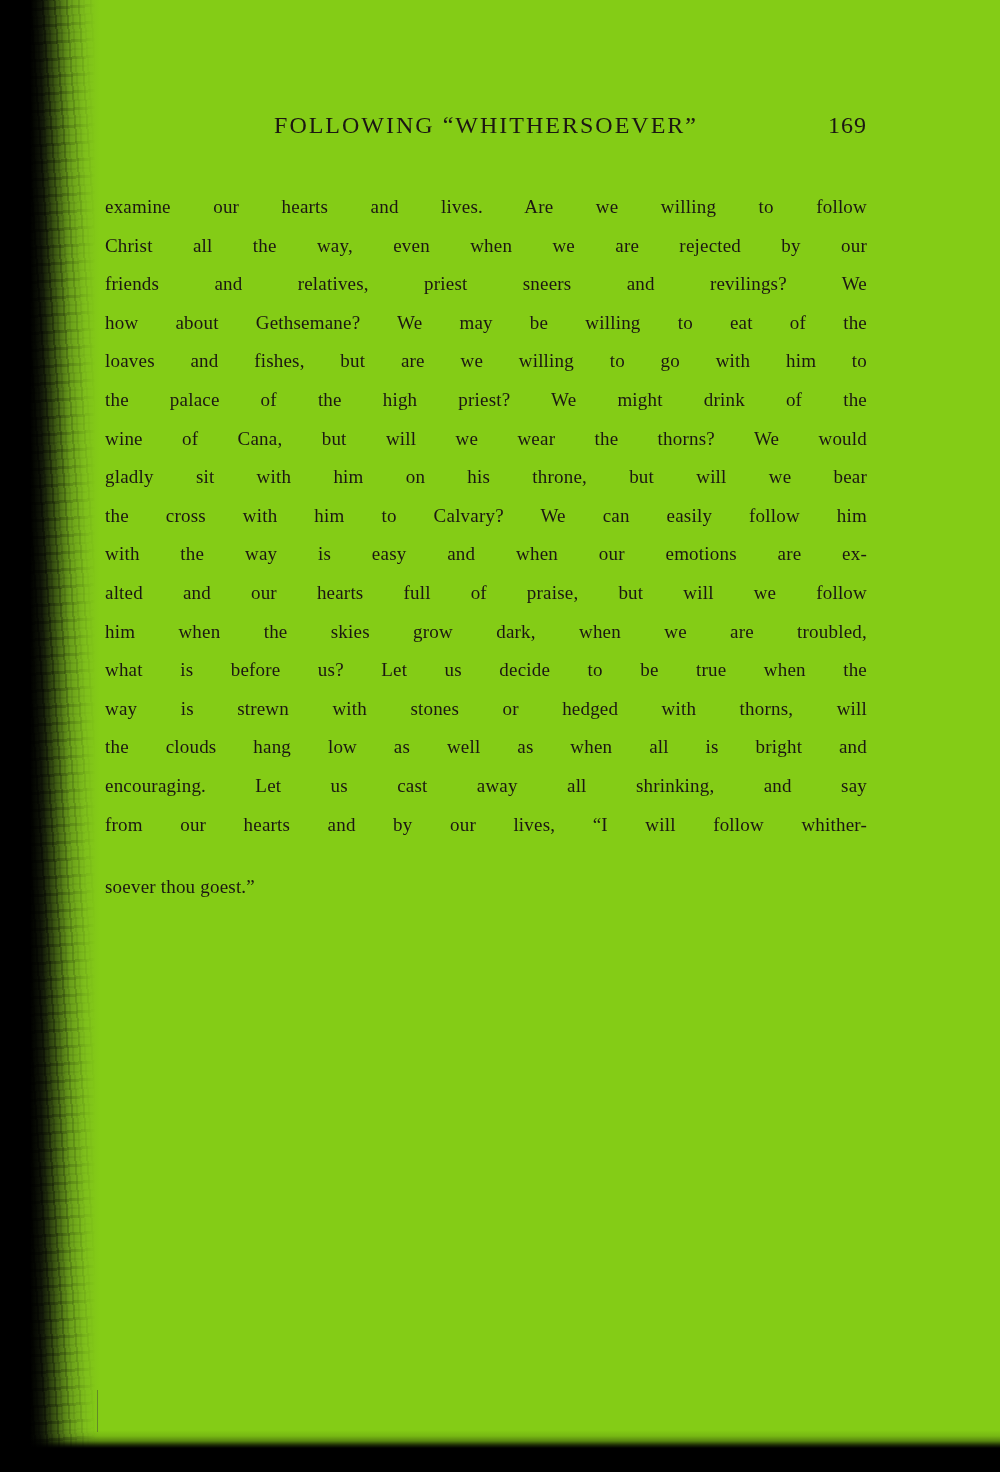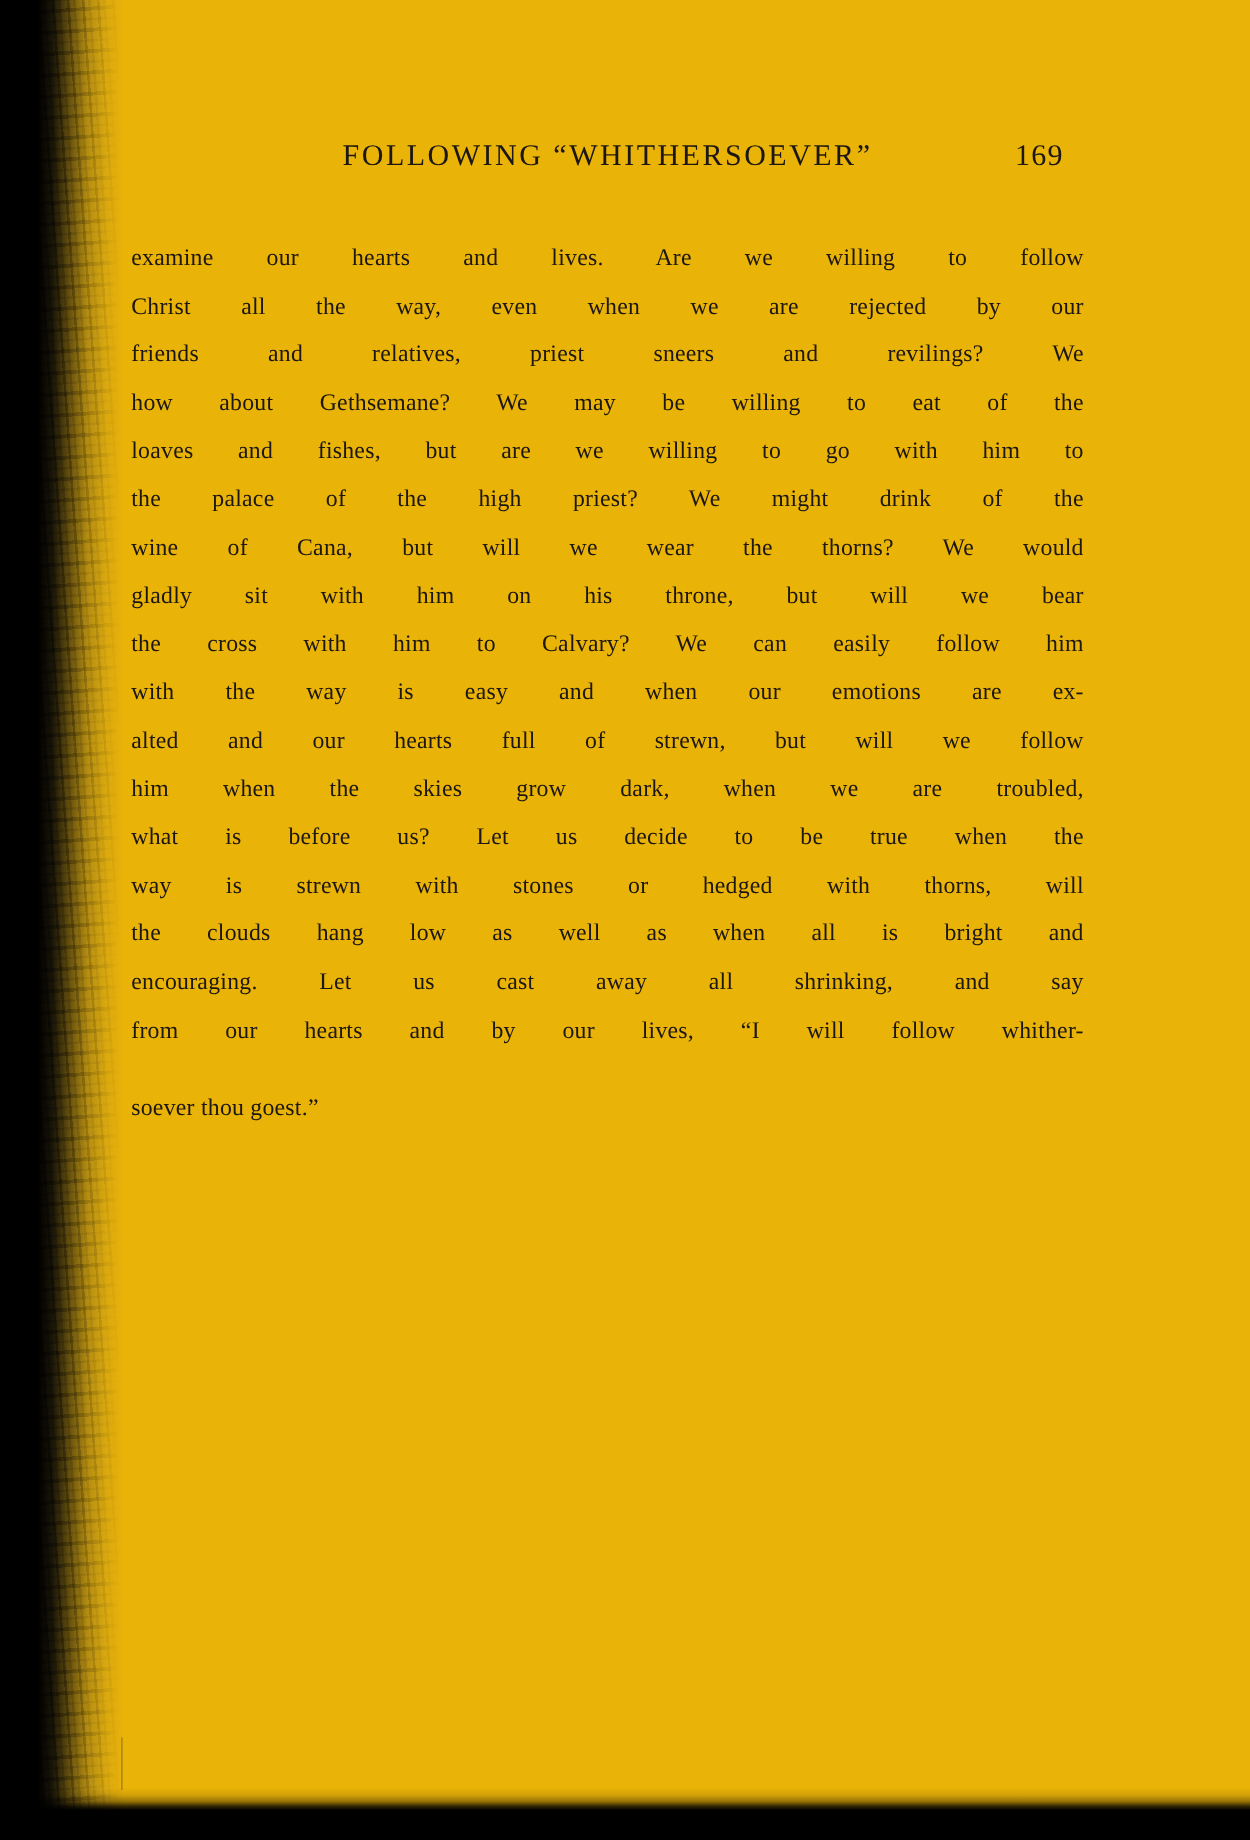--- a/index.html
+++ b/index.html
@@ -5,21 +5,21 @@
   * { margin: 0; padding: 0; box-sizing: border-box; }
   html, body { width: 1000px; height: 1472px; }
   body {
     font-family: "Liberation Serif", "DejaVu Serif", serif;
     background: #ffffff;
   }
   .page {
     position: relative;
     width: 1000px;
     height: 1472px;
-    background: #eab308;
+    background: #84cc16;
     overflow: hidden;
   }
   
   .edge-left {
     position: absolute;
     left: 0; top: 0; bottom: 0;
     width: 100px;
     background:
       linear-gradient(90deg,
         #000000 0px, #000000 30px,
@@ -75,21 +75,21 @@
     font-size: 24px;
   }
   .header-title {
     display: block;
     text-align: center;
     letter-spacing: 2px;
     white-space: nowrap;
   }
   .page-number {
     position: absolute;
-    right: 16px; top: 0;
+    right: 0; top: 0;
     letter-spacing: 1px;
   }
   .body-text {
     margin-top: 42px;
     font-size: 19px;
     line-height: 38.6px;
     letter-spacing: 0.2px;
   }
   .line {
     text-align: justify;
@@ -121,21 +121,21 @@
       <div class="line">examine our hearts and lives.  Are we willing to follow</div>
       <div class="line">Christ all the way, even when we are rejected by our</div>
       <div class="line">friends and relatives, priest sneers and revilings?  We</div>
       <div class="line">how about Gethsemane?  We may be willing to eat of the</div>
       <div class="line">loaves and fishes, but are we willing to go with him to</div>
       <div class="line">the palace of the high priest?  We might drink of the</div>
       <div class="line">wine of Cana, but will we wear the thorns?  We would</div>
       <div class="line">gladly sit with him on his throne, but will we bear</div>
       <div class="line">the cross with him to Calvary?  We can easily follow him</div>
       <div class="line">with the way is easy and when our emotions are ex-</div>
-      <div class="line">alted and our hearts full of strewn, but will we follow</div>
+      <div class="line">alted and our hearts full of praise, but will we follow</div>
       <div class="line">him when the skies grow dark, when we are troubled,</div>
       <div class="line">what is before us?  Let us decide to be true when the</div>
       <div class="line">way is strewn with stones or hedged with thorns, will</div>
       <div class="line">the clouds hang low as well as when all is bright and</div>
       <div class="line">encouraging.  Let us cast away all shrinking, and say</div>
       <div class="line">from our hearts and by our lives, “I will follow whither-</div>
       <div class="line last">soever thou goest.”</div>
     </div>
 
   </div>

